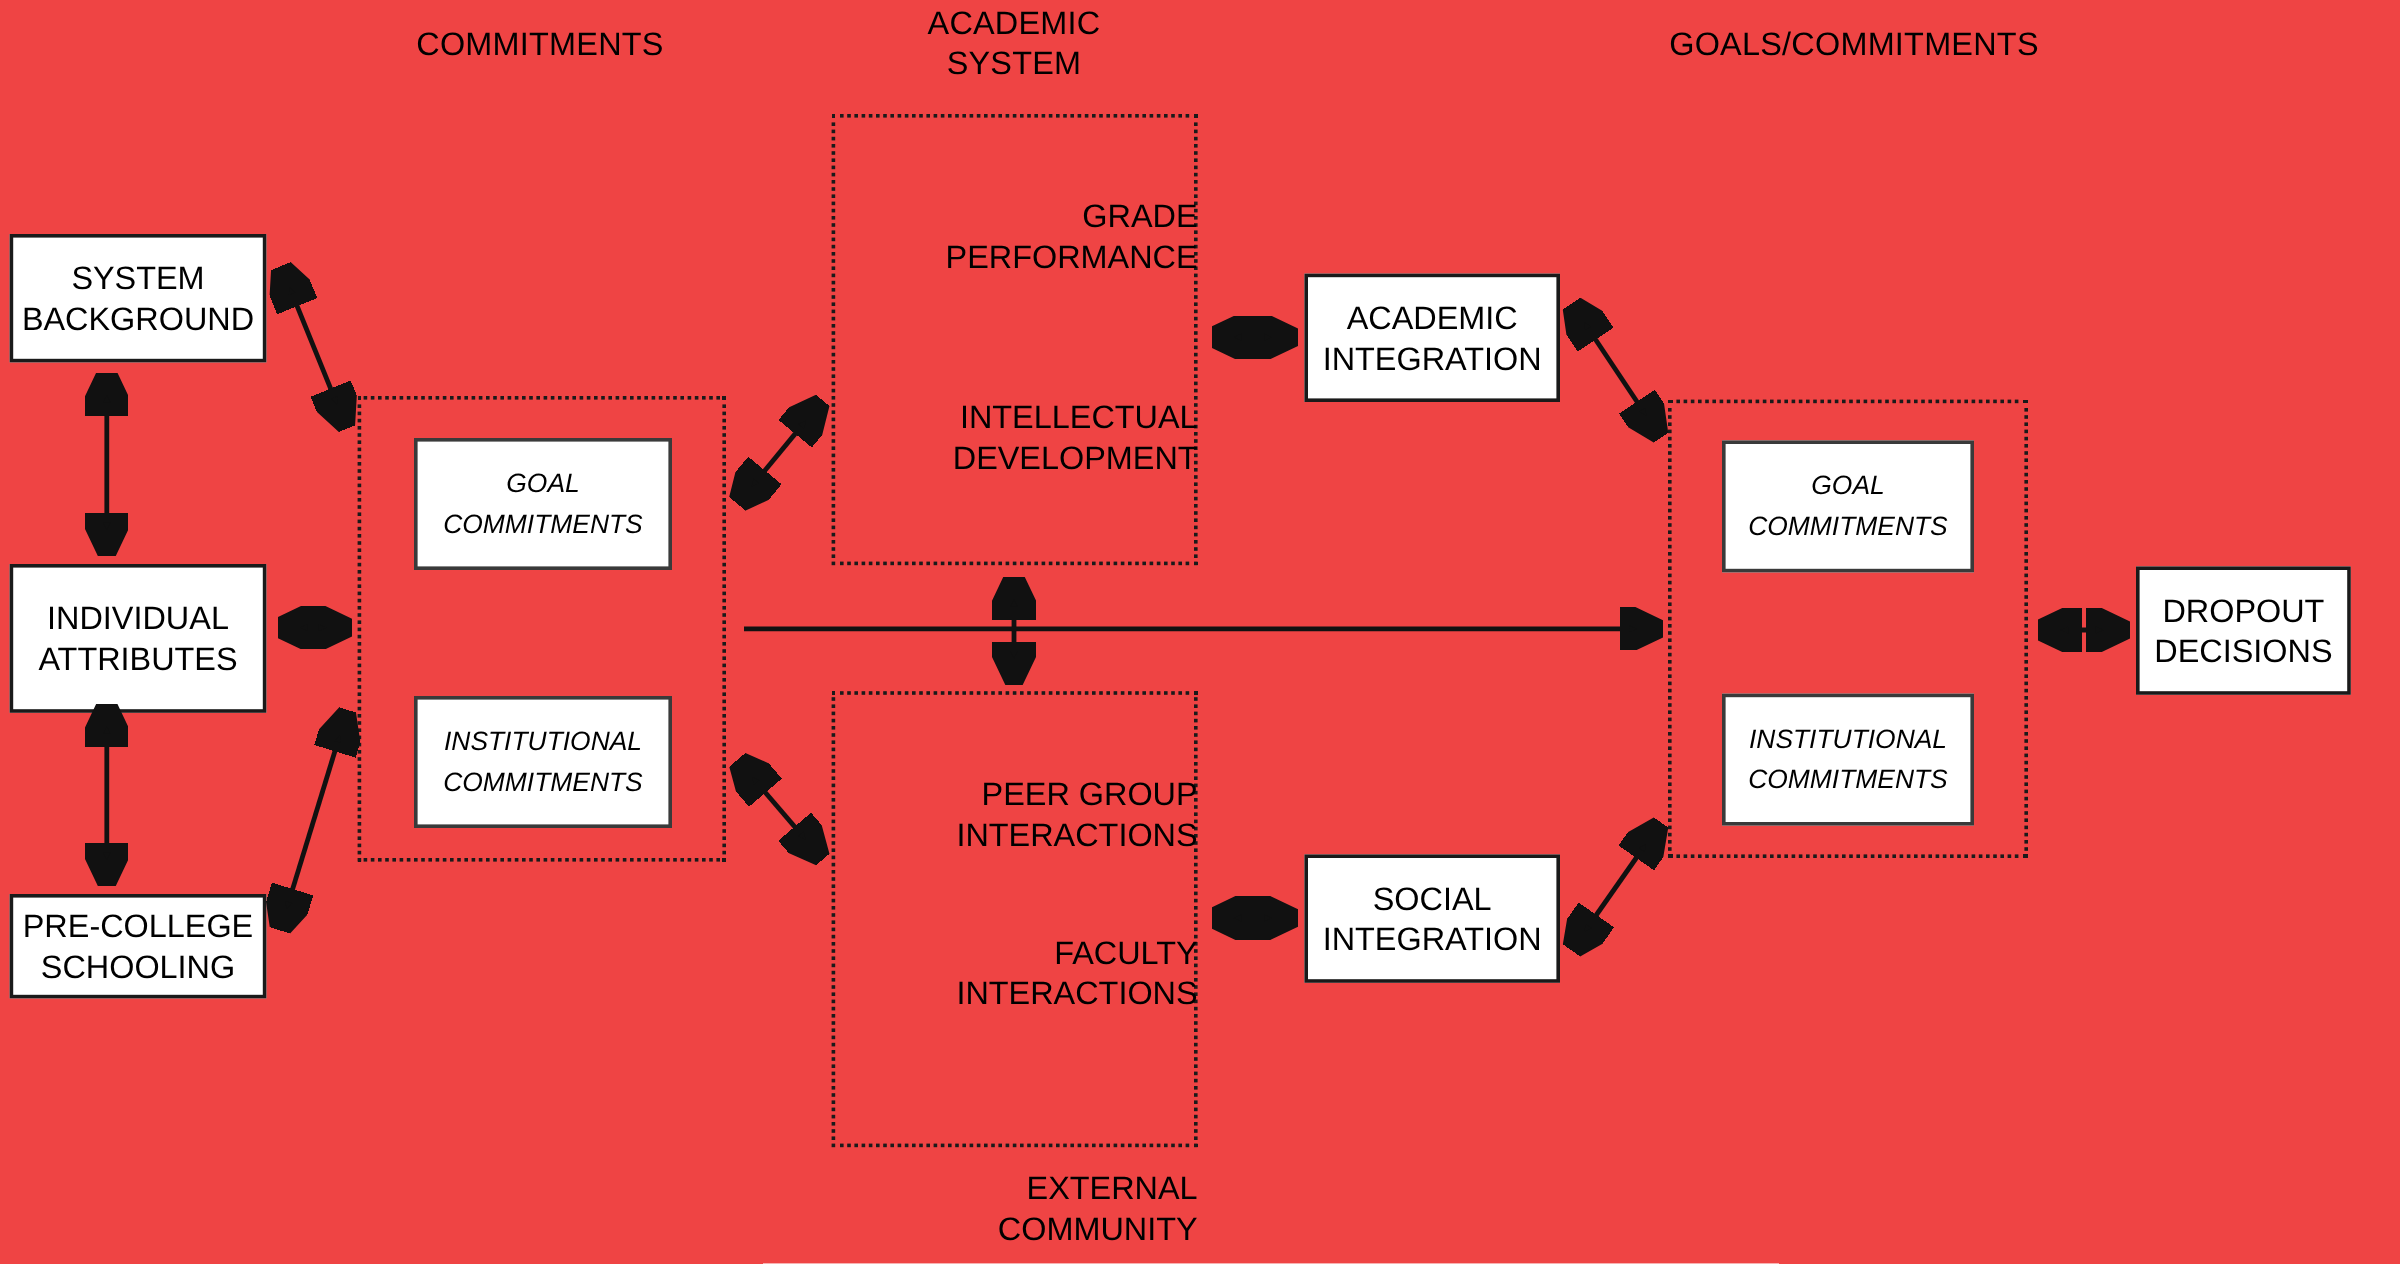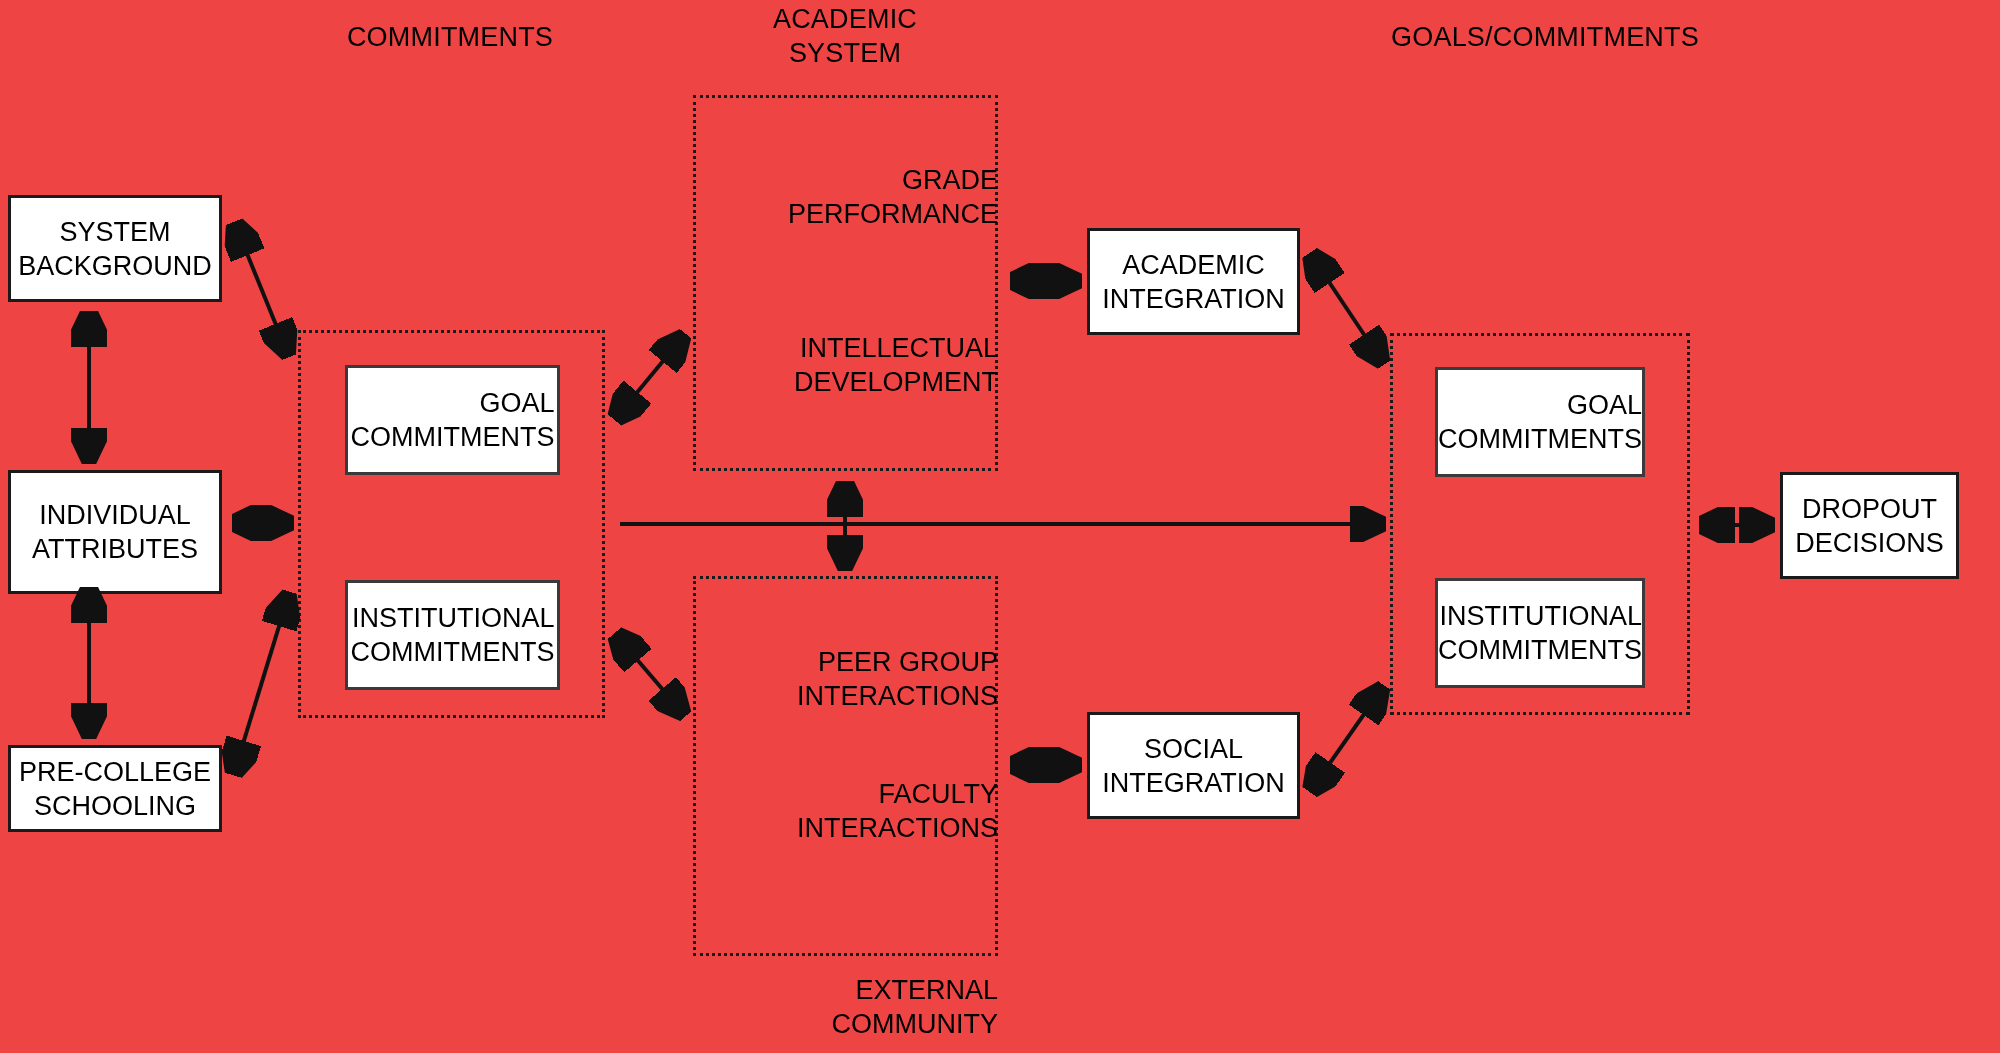--- a/index.html
+++ b/index.html
@@ -41,24 +41,25 @@
     white-space: pre-line;
   }
   .inner-box {
     position: absolute;
     box-sizing: border-box;
     border: 3px solid #3a3a3a;
     background: #ffffff;
     display: flex;
     align-items: center;
     justify-content: center;
-    text-align: right;
-    font-size: 27px;
+    text-align: center;
+    font-size: 22px;
     line-height: 34px;
     white-space: pre-line;
+    font-style: italic;
   }
   .dashed-box {
     position: absolute;
     box-sizing: border-box;
     border: 3px dotted #1a1a1a;
     background: transparent;
   }
   .dash-label {
     position: absolute;
     text-align: right;

